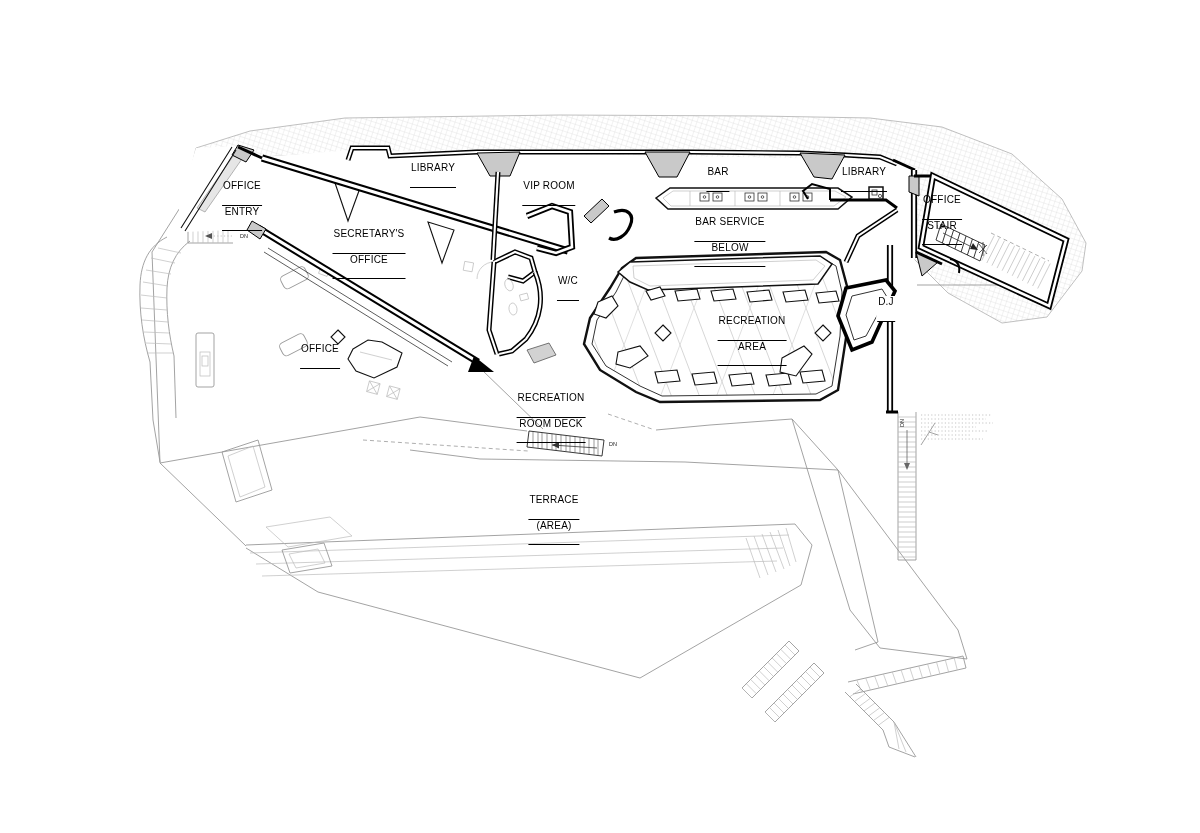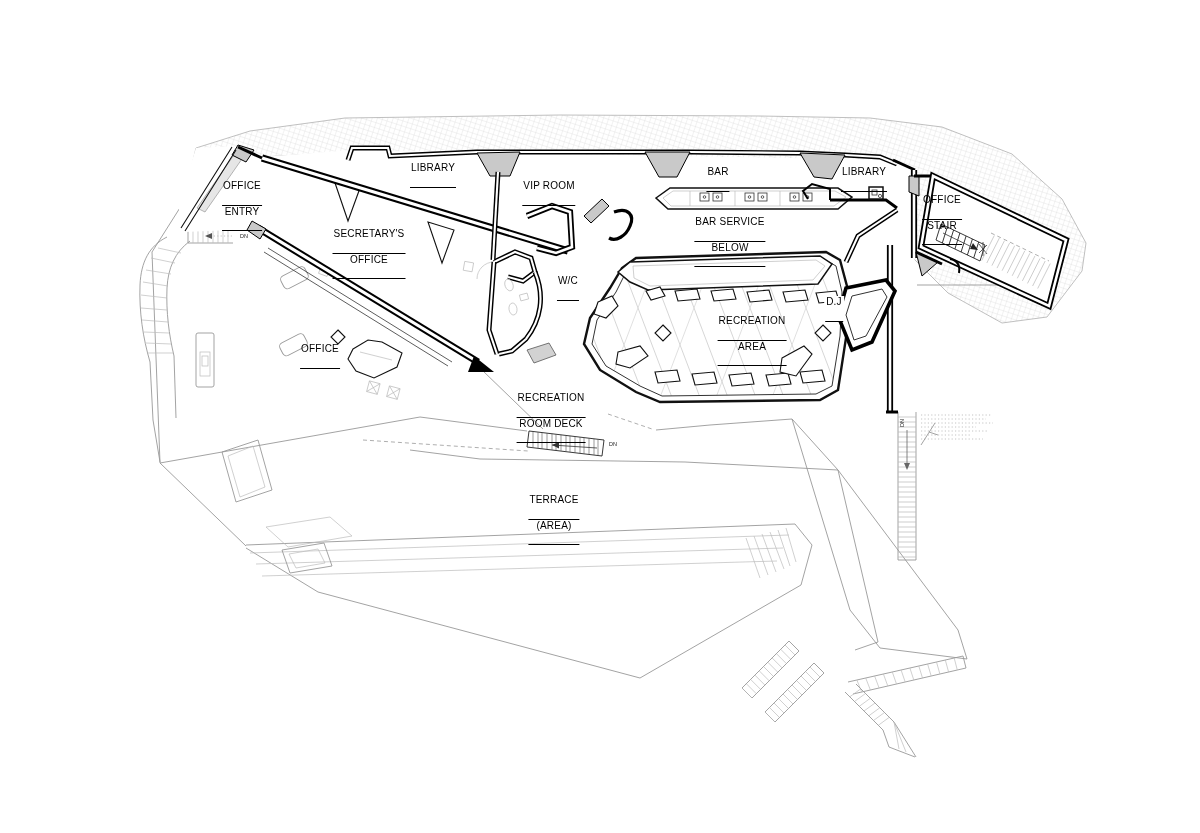--- a/index.html
+++ b/index.html
@@ -296,21 +296,21 @@
   <span class="ln">SECRETARY'S</span>
   <span class="ln">OFFICE</span>
 </div>
 <div class="lbl" style="left:730px;top:216px">
   <span class="ln">BAR SERVICE</span>
   <span class="ln">BELOW</span>
 </div>
 <div class="lbl" style="left:568px;top:275px">
   <span class="ln">W/C</span>
 </div>
-<div class="lbl onwhite" style="left:834px;top:296px">
+<div class="lbl onwhite" style="left:886px;top:296px">
   <span class="ln">D.J</span>
 </div>
 <div class="lbl" style="left:752px;top:315px">
   <span class="ln">RECREATION</span>
   <span class="ln">AREA</span>
 </div>
 <div class="lbl" style="left:320px;top:343px">
   <span class="ln">OFFICE</span>
 </div>
 <div class="lbl" style="left:551px;top:392px">

